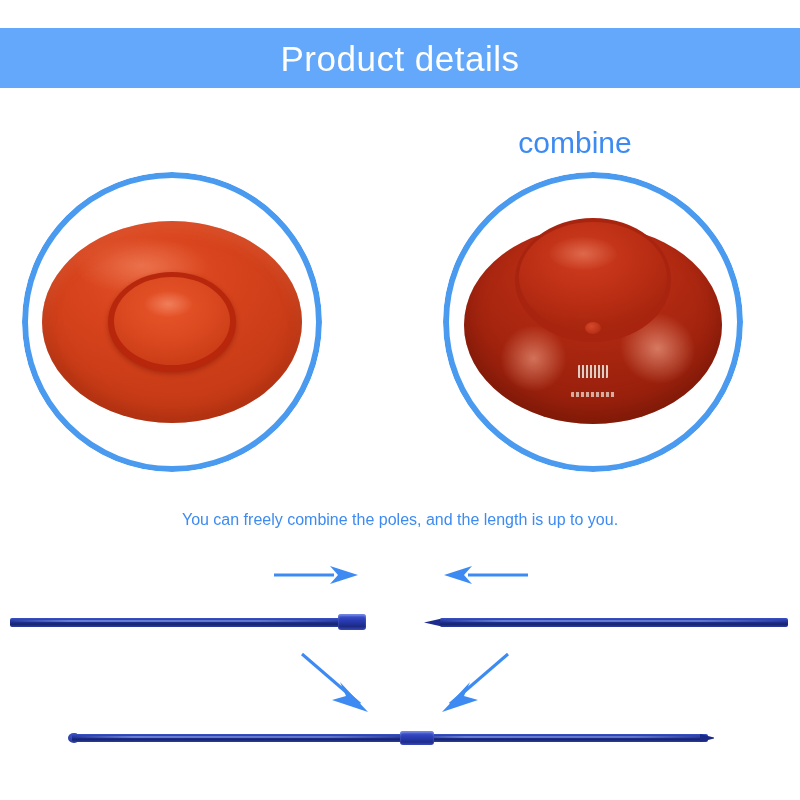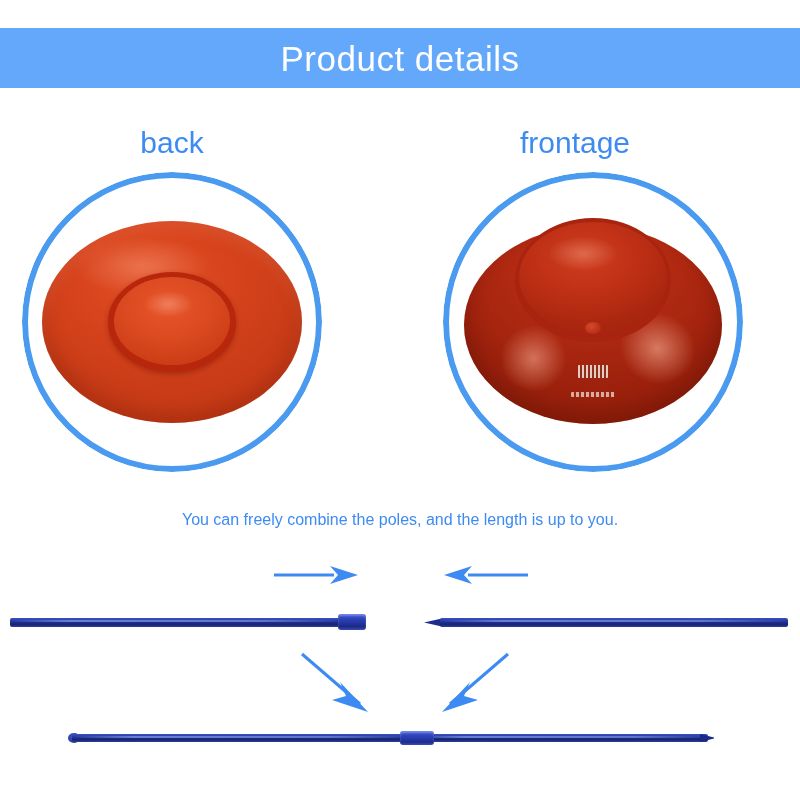--- a/index.html
+++ b/index.html
@@ -201,22 +201,21 @@
 </style>
 </head>
 <body>
 
 <div id="stage">
 
   <div class="banner">
     <div class="banner-title">Product details</div>
   </div>
 
-  <div class="photo-label" id="label-back">back</div>
-  <div class="photo-label" id="label-front">frontage</div>
+  <div class="photo-label" id="label-front">combine</div>
 
   <div class="photo" id="photo-back">
     <div class="disc-outer"></div>
     <div class="disc-hubring"></div>
     <div class="disc-hub"></div>
     <div class="ring"></div>
   </div>
 
   <div class="photo" id="photo-front">
     <div class="cup-skirt">

